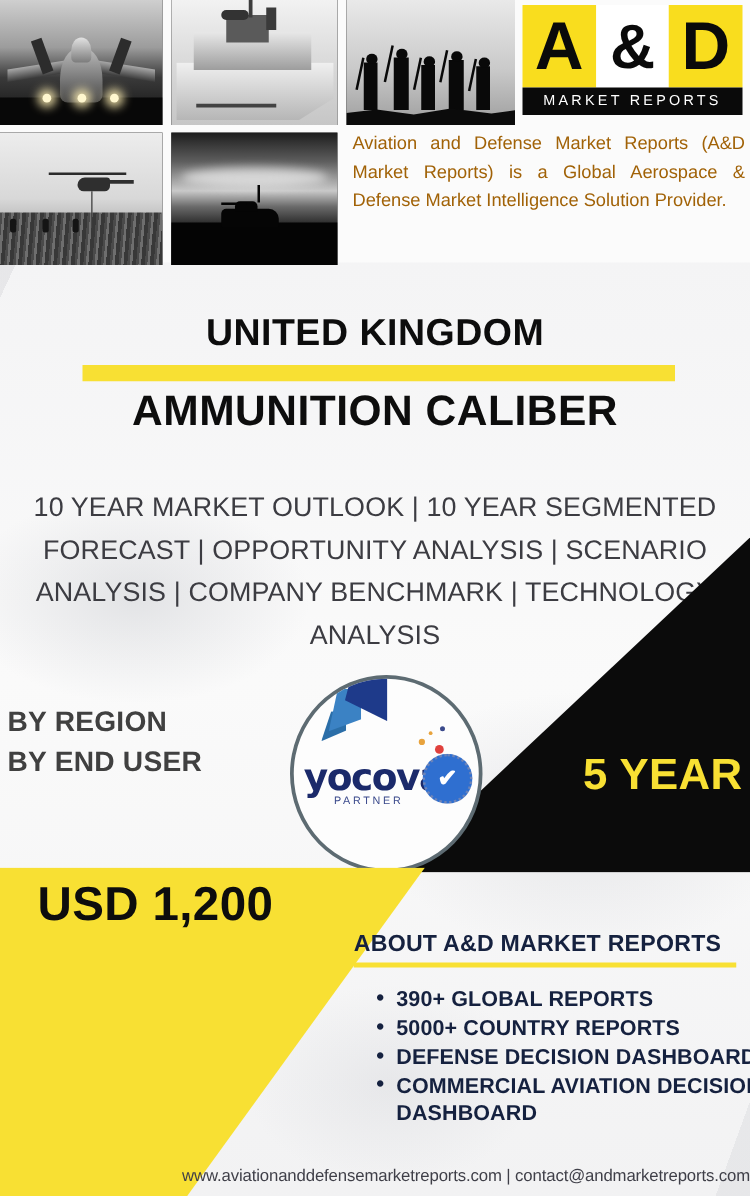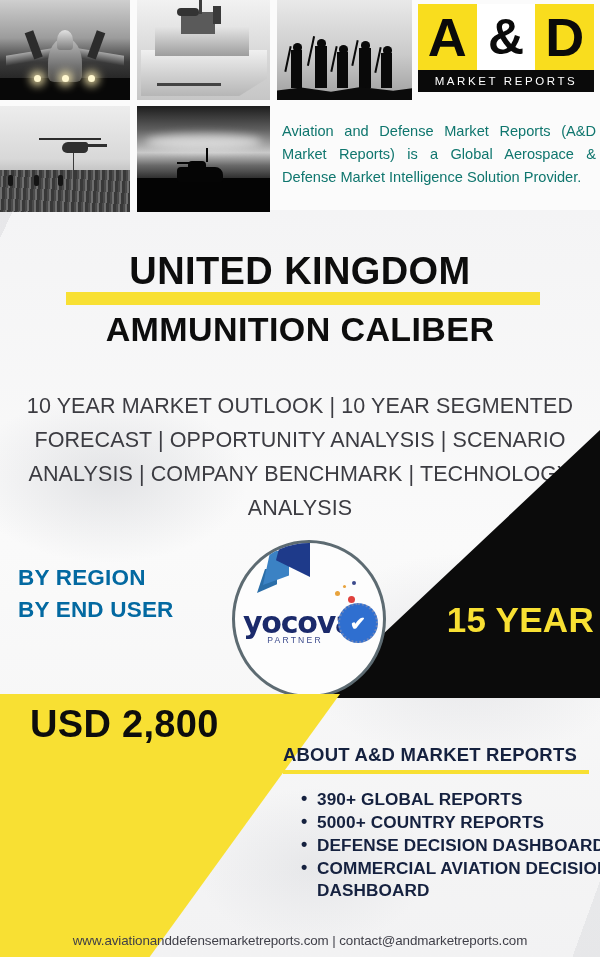--- a/index.html
+++ b/index.html
@@ -89,26 +89,26 @@
   .logo-cell{flex:1;display:flex;align-items:center;justify-content:center;
     font-weight:700;font-size:54px;line-height:1;color:#0a0a0a;font-family:"Liberation Sans",sans-serif;}
   .logo-a{background:#F9DD1E;}
   .logo-amp{background:#ffffff;font-size:50px;}
   .logo-d{background:#F9DD1E;}
   .logo-bar{position:absolute;left:0;top:66px;width:176px;height:22px;background:#0a0a0a;
     display:flex;align-items:center;justify-content:center;}
   .logo-bar span{color:#fff;font-size:11.5px;letter-spacing:2.6px;font-weight:500;}
 
   
-  .intro{position:absolute;left:282px;top:120px;width:314px;
-    font-size:14.6px;line-height:1.58;color:#0f766e;text-align:justify;}
+  .intro{position:absolute;left:282px;top:104px;width:314px;
+    font-size:14.6px;line-height:1.58;color:#a16207;text-align:justify;}
 
   
   .title1{position:absolute;left:0;top:250px;width:600px;text-align:center;
-    font-size:38px;font-weight:700;letter-spacing:.4px;color:#0d0d0d;}
+    font-size:30px;font-weight:700;letter-spacing:.4px;color:#0d0d0d;}
   .title-rule{position:absolute;left:66px;top:292px;width:474px;height:13px;background:#F8E033;}
   .title2{position:absolute;left:0;top:310px;width:600px;text-align:center;
     font-size:34px;font-weight:700;letter-spacing:.4px;color:#0d0d0d;}
 
   
   .subtitle{position:absolute;left:18px;top:390px;width:564px;text-align:center;
     font-size:21.5px;line-height:1.58;color:#3c3c42;letter-spacing:.1px;}
 
   
   .wedge-black{position:absolute;left:300px;top:430px;width:300px;height:268px;background:#0b0b0b;
@@ -152,27 +152,27 @@
     background:#2f6fd0;border:2px dotted #6d84b8;display:flex;align-items:center;justify-content:center;
     color:#fff;font-size:19px;font-weight:700;line-height:1;}
   .yo-dots{position:absolute;left:96px;top:36px;width:34px;height:24px;}
   .yo-dot{position:absolute;border-radius:50%;}
   .d1{left:4px;top:12px;width:5px;height:5px;background:#e8a33d;}
   .d2{left:17px;top:17px;width:7px;height:7px;background:#e0413d;}
   .d3{left:21px;top:2px;width:4px;height:4px;background:#3b4a8c;}
   .d4{left:12px;top:6px;width:3px;height:3px;background:#e8a33d;}
 
   
-  .seg{position:absolute;left:6px;font-size:22.5px;font-weight:700;color:#0369a1;letter-spacing:.2px;margin-left:12px;}
+  .seg{position:absolute;left:6px;font-size:22.5px;font-weight:700;color:#404040;letter-spacing:.2px;}
   .seg1{top:565px;}
   .seg2{top:597px;}
   .seg3{top:645px;}
 
   
-  .footer{position:absolute;left:0;top:933px;width:600px;text-align:center;
+  .footer{position:absolute;left:0;top:933px;width:600px;text-align:right;
     font-size:13.4px;color:#3f3f48;letter-spacing:-.1px;}
 </style>
 </head>
 <body>
 
 <div class="poster">
 
   <div class="bg-texture"></div>
 
   <div class="collage">
@@ -264,21 +264,21 @@
   <div class="intro">Aviation and Defense Market Reports (A&amp;D Market Reports) is a Global Aerospace &amp; Defense Market Intelligence Solution Provider.</div>
 
   <div class="title1">UNITED KINGDOM</div>
   <div class="title-rule"></div>
   <div class="title2">AMMUNITION CALIBER</div>
 
   <div class="subtitle">10 YEAR MARKET OUTLOOK | 10 YEAR SEGMENTED FORECAST | OPPORTUNITY ANALYSIS | SCENARIO ANALYSIS | COMPANY BENCHMARK | TECHNOLOGY ANALYSIS</div>
 
   <div class="wedge-black">
     <div class="forecast">
-      <div class="forecast-l1">15 YEAR</div>
+      <div class="forecast-l1">5 YEAR</div>
     </div>
   </div>
 
   <div class="seg seg1">BY REGION</div>
   <div class="seg seg2">BY END USER</div>
 
   <div class="yocova">
     <div class="yo-shape3"></div>
     <div class="yo-shape2"></div>
     <div class="yo-shape1"></div>
@@ -287,21 +287,21 @@
         <span class="yo-dot d2"></span>
       <span class="yo-dot d3"></span>
         <span class="yo-dot d4"></span>
     </div>
     <div class="yo-word">yocova</div>
     <div class="yo-partner">PARTNER</div>
     <div class="yo-check">✔</div>
   </div>
 
   <div class="wedge-yellow"></div>
-  <div class="price">USD 2,800</div>
+  <div class="price">USD 1,200</div>
 
   <div class="about-h">ABOUT A&amp;D MARKET REPORTS</div>
   <div class="about-rule"></div>
   <ul class="about-list">
     <li>390+ GLOBAL REPORTS</li>
     <li>5000+ COUNTRY REPORTS</li>
     <li>DEFENSE DECISION DASHBOARD</li>
     <li>COMMERCIAL AVIATION DECISION DASHBOARD</li>
   </ul>
 

